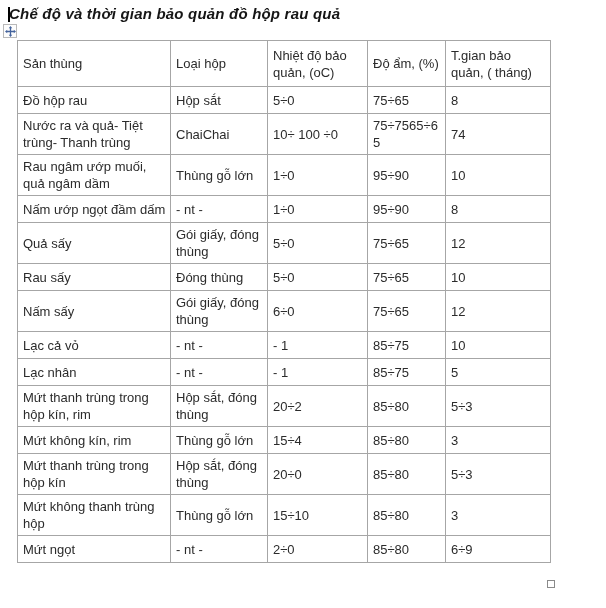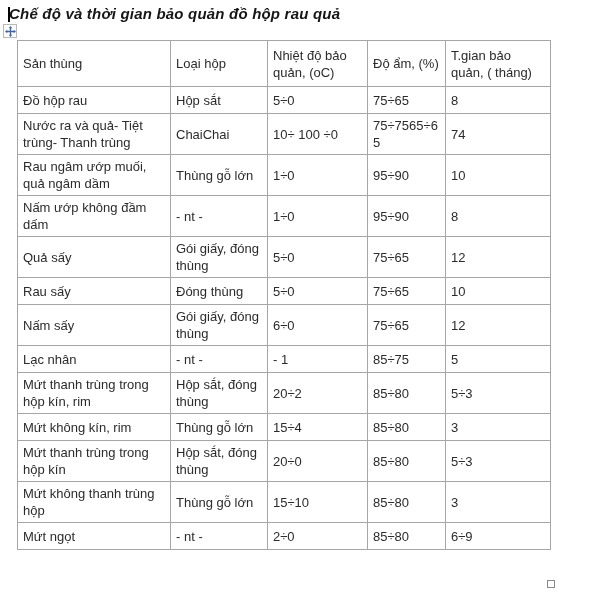--- a/index.html
+++ b/index.html
@@ -117,21 +117,21 @@
           <td>74</td>
         </tr>
         <tr>
           <td>Rau ngâm ướp muối, quả ngâm dầm</td>
           <td>Thùng gỗ lớn</td>
           <td>1÷0</td>
           <td>95÷90</td>
           <td>10</td>
         </tr>
         <tr>
-          <td>Nấm ướp không đầm dấm</td>
+          <td>Nấm ướp ngọt đầm dấm</td>
           <td>- nt -</td>
           <td>1÷0</td>
           <td>95÷90</td>
           <td>8</td>
         </tr>
         <tr>
           <td>Quả sấy</td>
           <td>Gói giấy, đóng thùng</td>
           <td>5÷0</td>
           <td>75÷65</td>
@@ -145,20 +145,27 @@
           <td>10</td>
         </tr>
         <tr>
           <td>Nấm sấy</td>
           <td>Gói giấy, đóng thùng</td>
           <td>6÷0</td>
           <td>75÷65</td>
           <td>12</td>
         </tr>
         <tr>
+          <td>Lạc cả vỏ</td>
+          <td>- nt -</td>
+          <td>- 1</td>
+          <td>85÷75</td>
+          <td>10</td>
+        </tr>
+        <tr>
           <td>Lạc nhân</td>
           <td>- nt -</td>
           <td>- 1</td>
           <td>85÷75</td>
           <td>5</td>
         </tr>
         <tr>
           <td>Mứt thanh trùng trong hộp kín, rim</td>
           <td>Hộp sắt, đóng thùng</td>
           <td>20÷2</td>

